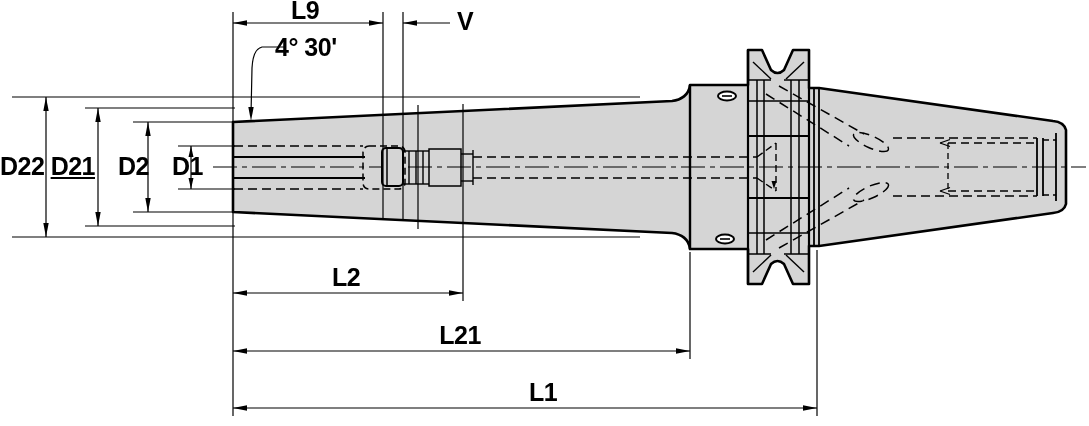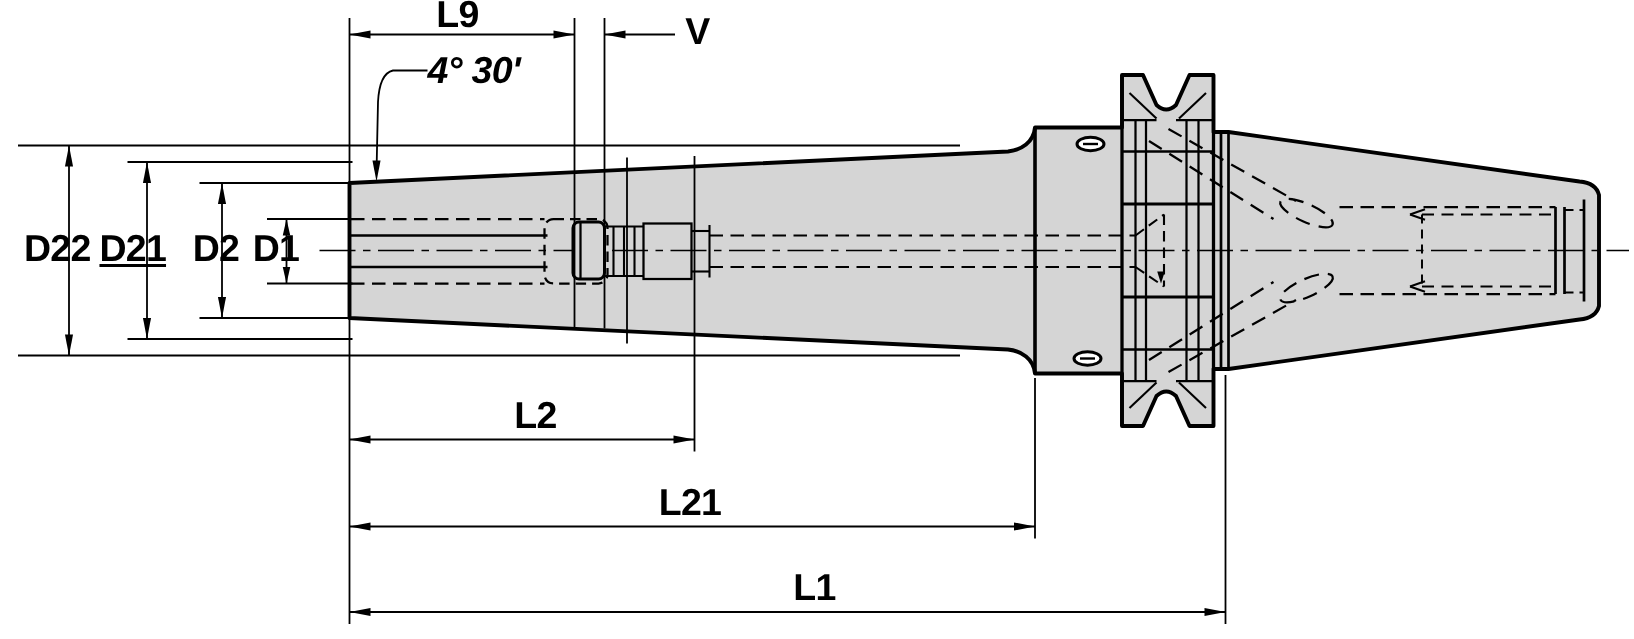--- a/index.html
+++ b/index.html
@@ -1,21 +1,21 @@
 <!DOCTYPE html>
 <html><head>
 <meta charset="utf-8">
 <style>
   html,body{margin:0;padding:0;background:#fff;}
   #stage{position:relative;width:1089px;height:426px;background:#ffffff;overflow:hidden;
          font-family:"Liberation Sans", sans-serif;}
   svg{position:absolute;left:0;top:0;}
   .dim-label{position:absolute;font:700 25px "Liberation Sans",sans-serif;color:#000;
              letter-spacing:-0.5px;line-height:24px;white-space:nowrap;}
-  .ta-r{text-align:center;margin-left:16px;} .ta-c{text-align:center;}
+  .ta-r{text-align:right;} .ta-c{text-align:center;}
 </style>
 </head>
 <body>
 
 <div id="stage">
 
   <svg width="1089" height="426" viewBox="0 0 1089 426">
 
     <path d="M 233,122
          L 672,101
@@ -173,21 +173,21 @@
       <polygon points="148,122 145.3,136 150.7,136"></polygon>
       <polygon points="148,212 145.3,198 150.7,198"></polygon>
       <polygon points="191,146 188.5,157 193.5,157"></polygon>
       <polygon points="191,189 188.5,178 193.5,178"></polygon>
       <polygon points="251,121 248.3,107 253.7,107"></polygon>
     </g>
   </svg>
 
   <div class="dim-label ta-c" style="left:276px;top:-2px;width:58px;">L9</div>
   <div class="dim-label ta-c" style="left:450px;top:9px;width:30px;">V</div>
-  <div class="dim-label" style="left:285px;top:35px;font-style:italic;">4° 30'</div>
+  <div class="dim-label" style="left:275px;top:35px;">4° 30'</div>
   <div class="dim-label ta-r" style="left:0px;top:154px;width:44px;">D22</div>
   <div class="dim-label ta-r" style="left:50px;top:154px;width:45px;text-decoration:underline;">D21</div>
   <div class="dim-label ta-r" style="left:107px;top:154px;width:42px;">D2</div>
-  <div class="dim-label ta-r" style="left:147px;top:154px;width:42px;">D1</div>
-  <div class="dim-label ta-c" style="left:327px;top:265px;width:60px;">L2</div>
+  <div class="dim-label ta-r" style="left:161px;top:154px;width:42px;">D1</div>
+  <div class="dim-label ta-c" style="left:316px;top:265px;width:60px;">L2</div>
   <div class="dim-label ta-c" style="left:424px;top:323px;width:72px;">L21</div>
   <div class="dim-label ta-c" style="left:512px;top:380px;width:62px;">L1</div>
 </div>
 
 </body></html>

